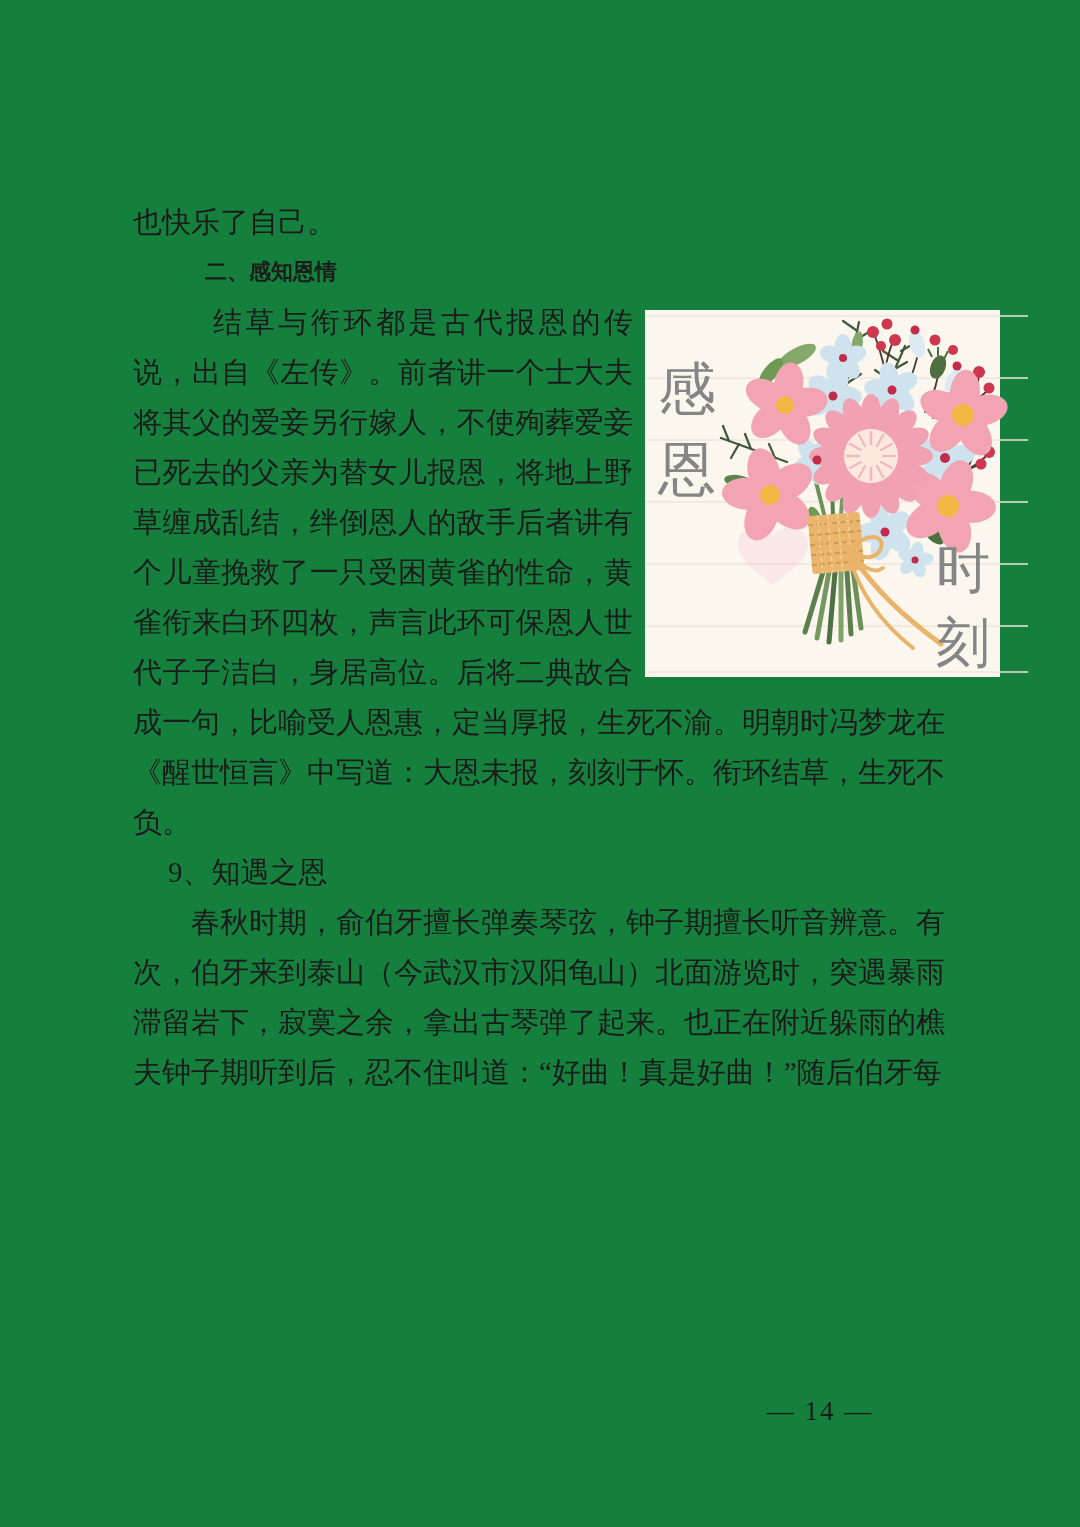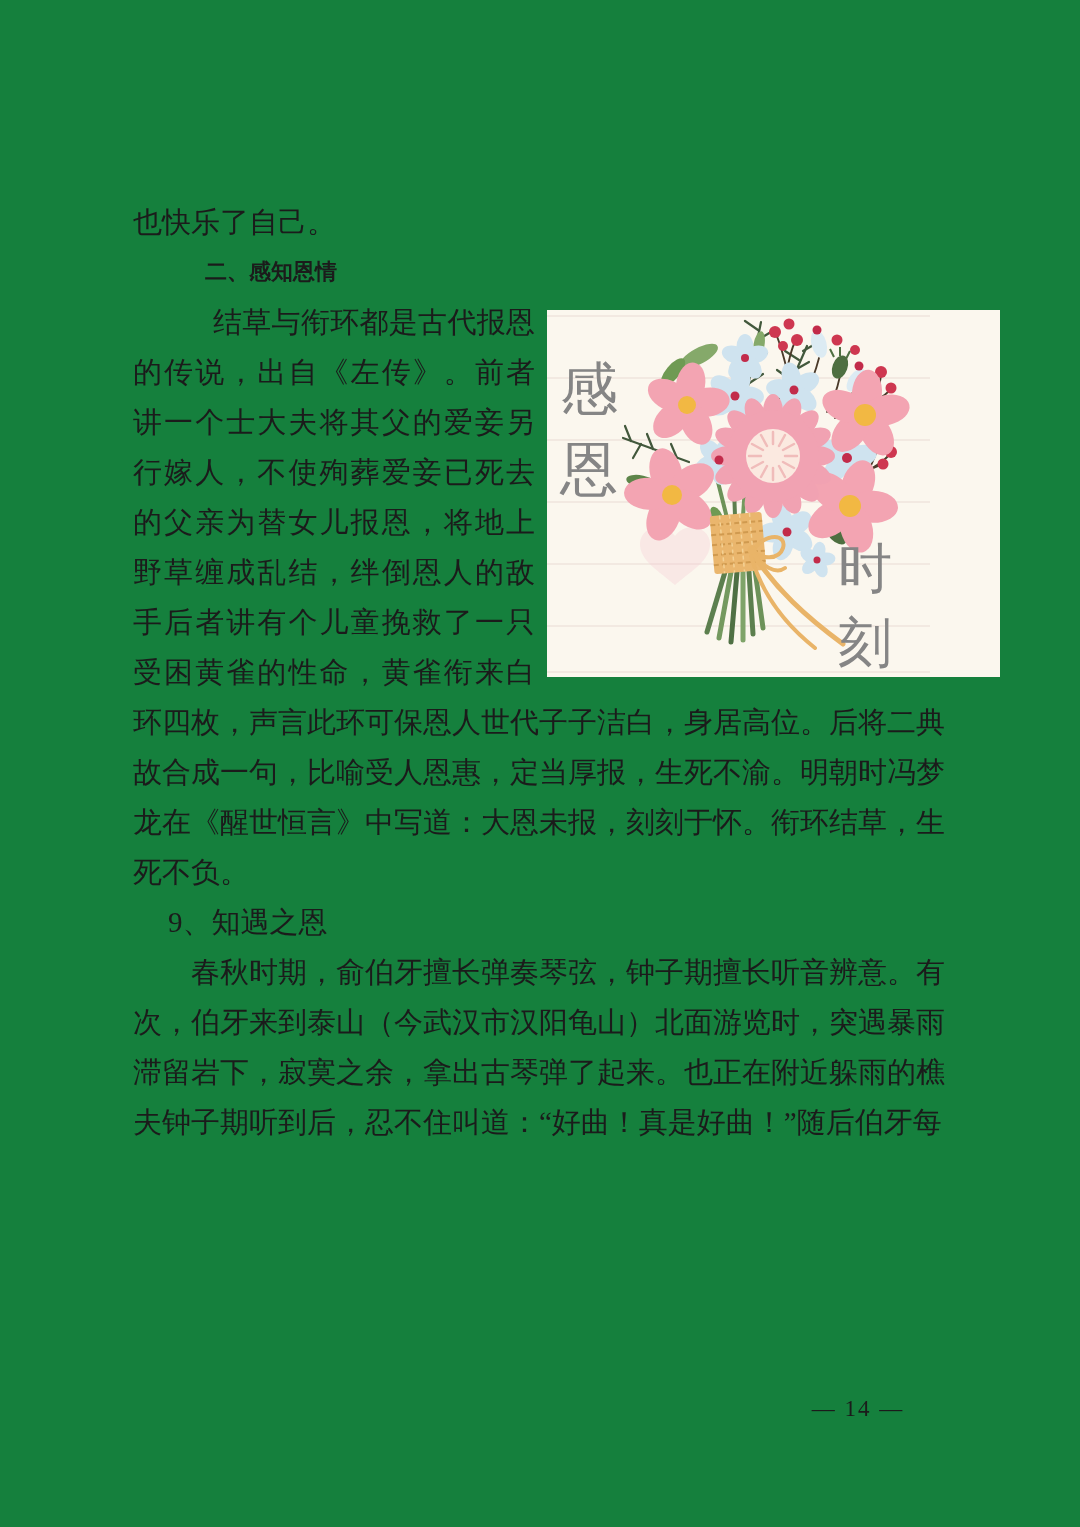--- a/index.html
+++ b/index.html
@@ -22,36 +22,36 @@
   .p-cont        { text-indent:0; }
   .p-activity    { text-indent:62px; }
   .p-act-req     { text-indent:72px; margin-top:3px; }
   .p-item1-title { text-indent:45px; }
   .p-item1-body  { text-indent:80px; }
   .p-item2-title { text-indent:35px; margin-top:10px; }
   .p-item2-body  { text-indent:58px; }
 
   .figure {
     float:right; position:relative;
-    width:453px; height:367px;
+    width:355px; height:367px;
     margin:13px -55px 16px 12px;
     background:#fbf7ee;
   }
   .figure svg { position:absolute; left:0; top:0; }
   .fig-caption {
     position:absolute; width:1em; word-break:break-all;
     color:#858585; text-indent:0; text-align:center;
     font-family:"Liberation Serif","DejaVu Serif",serif;
   }
   .cap-ganen { left:13px;  top:40px;  font-size:58px; line-height:80px; }
   .cap-shike { left:291px; top:222px; font-size:54px; line-height:74px; }
 
   .page-number {
-    position:absolute; left:758px; top:1396px; width:200px;
-    text-align:center; font-size:23px; color:#1b1b1b;
+    position:absolute; left:720px; top:1396px; width:200px;
+    text-align:center; font-size:27px; color:#1b1b1b;
     letter-spacing:2px;
     font-family:"Liberation Serif","DejaVu Serif",serif;
   }
 </style>
 </head>
 <body>
 
 <div class="page">
 
   <div class="body-text">

